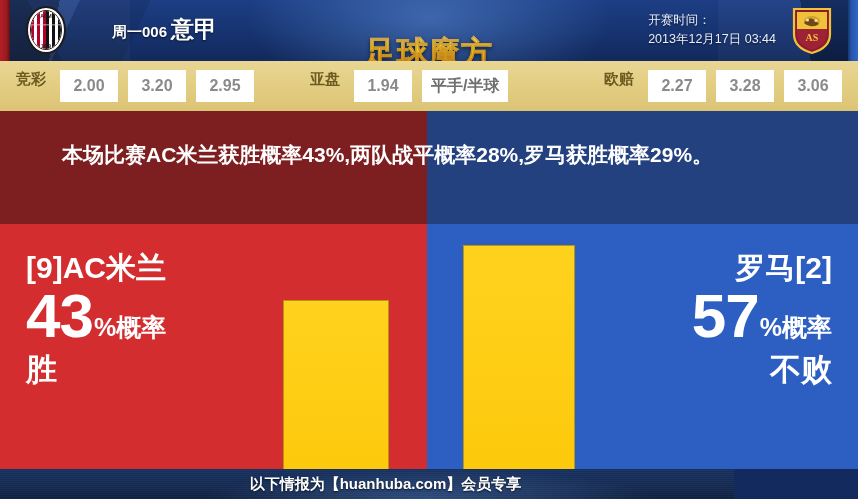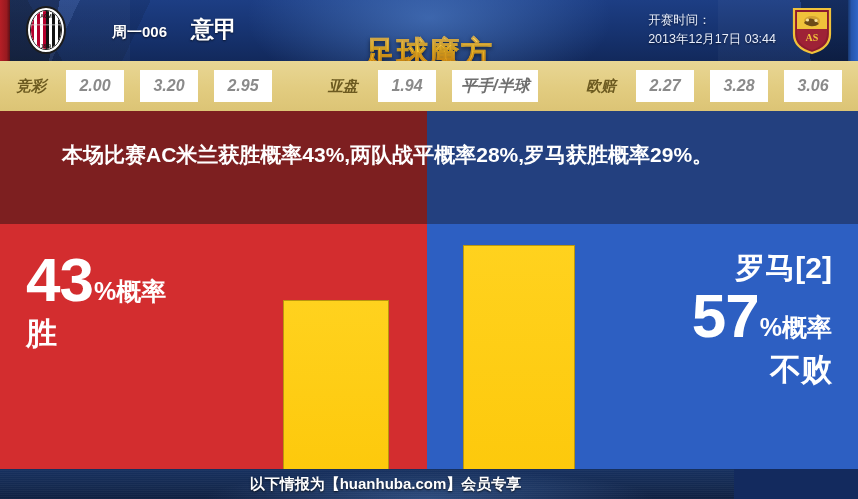--- a/index.html
+++ b/index.html
@@ -42,21 +42,21 @@
     background: linear-gradient(260deg, rgba(0,0,0,0.28) 0 34%, rgba(255,255,255,0.03) 34% 100%);
   }
 
   
   .crest { position: absolute; top: 5px; width: 44px; height: 50px; }
   .crest.left { left: 24px; }
   .crest.right { right: 24px; }
 
   .match-label {
     position: absolute; left: 112px; top: 14px;
-    display: flex; align-items: baseline; gap: 24px;
+    display: flex; align-items: baseline; gap: 4px;
     color: #ffffff; text-shadow: 0 1px 2px rgba(0,0,0,0.6);
     white-space: nowrap;
   }
   .match-round { font-size: 15px; font-weight: bold; letter-spacing: 0px; }
   .match-league { font-size: 23px; font-weight: bold; }
 
   .brand {
     position: absolute; left: 50%; top: 5px; transform: translateX(-50%);
     font-size: 31px; font-weight: bold; letter-spacing: 1px;
     background: linear-gradient(180deg, #ffe9a0 0%, #fdd035 40%, #f0a415 72%, #f8d35e 100%);
@@ -72,21 +72,21 @@
     text-shadow: 0 1px 2px rgba(0,0,0,0.55);
     white-space: nowrap;
   }
 
   
   .odds-bar {
     position: absolute; left: 0; top: 61px; width: 858px; height: 50px;
     background: linear-gradient(180deg, #e8d694 0%, #e2cc80 55%, #dcc475 100%);
     display: flex; align-items: center;
   }
-  .odds-group { display: flex; align-items: center; gap: 16px; font-style: italic; }
+  .odds-group { display: flex; gap: 10px; }
   .odds-group.g1 { margin-left: 16px; }
   .odds-group.g2 { margin-left: 56px; }
   .odds-group.g3 { margin-left: auto; margin-right: 16px; }
   .odds-title {
     font-size: 15px; font-weight: bold; color: #6c5a20;
     margin-right: 4px; white-space: nowrap;
   }
   .odds-cell {
     min-width: 58px; height: 30px; background: #ffffff;
     display: flex; align-items: center; justify-content: center;
@@ -256,20 +256,21 @@
     <div class="summary-bg-l"></div>
     <div class="summary-bg-r"></div>
     <div class="summary-text">本场比赛AC米兰获胜概率43%,两队战平概率28%,罗马获胜概率29%。</div>
   </div>
 
   <div class="panels">
     <div class="panel-l"></div>
     <div class="panel-r"></div>
 
     <div class="team-block left">
+      <div class="team-name">[9]AC米兰</div>
       <div class="pct-line">
         <span class="pct-num">43</span>
         <span class="pct-suffix">%概率</span>
       </div>
       <div class="verdict">胜</div>
     </div>
 
     <div class="team-block right">
       <div class="team-name">罗马[2]</div>
       <div class="pct-line">

